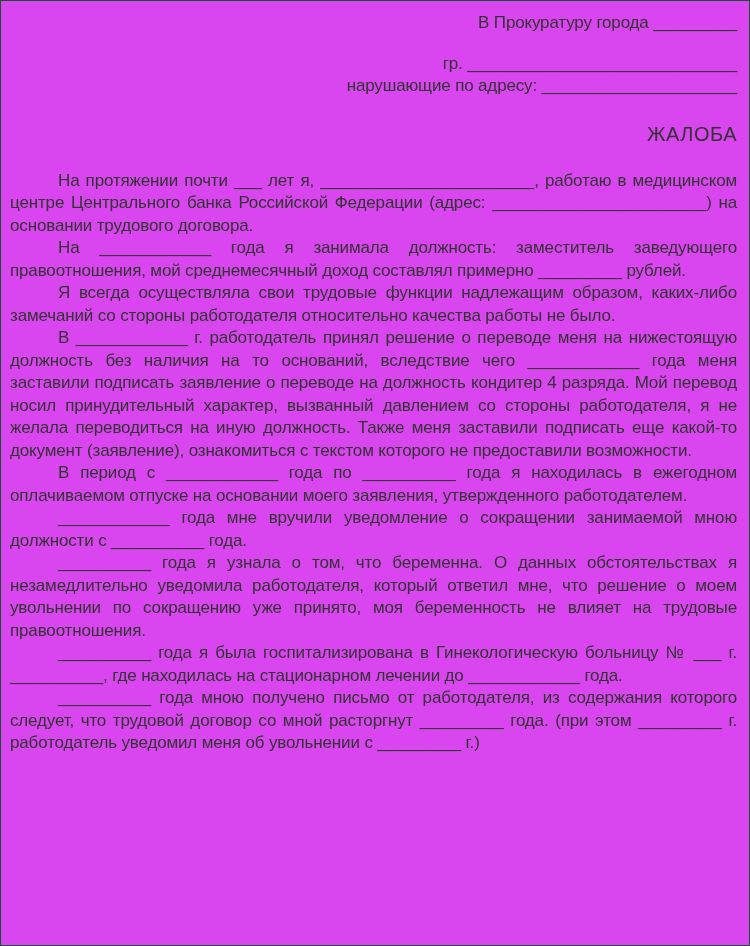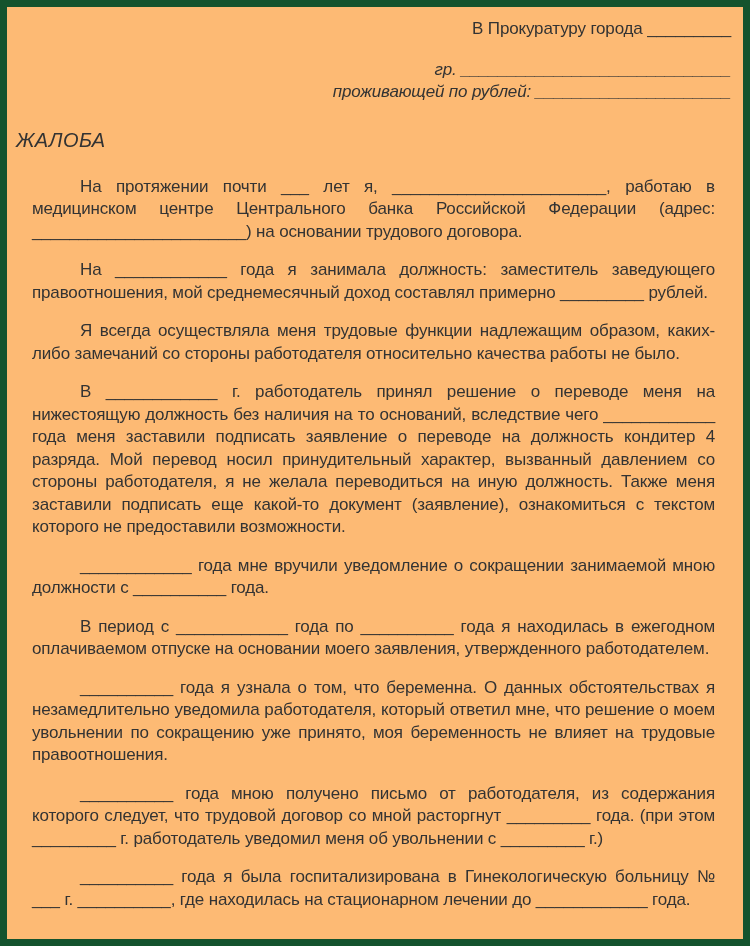--- a/index.html
+++ b/index.html
@@ -5,84 +5,82 @@
   html, body {
     margin: 0;
     padding: 0;
     background: #ffffff;
   }
   .page {
     position: relative;
     width: 750px;
     height: 946px;
     box-sizing: border-box;
-    background: #fdba74;
-    border: 7px solid #14532d;
+    background: #d946ef;
+    border: 1px solid #14532d;
     padding: 6px 12px 10px 9px;
     overflow: hidden;
     font-family: "Liberation Sans", sans-serif;
     font-size: 17px;
     line-height: 22.5px;
     letter-spacing: -0.15px;
     color: #333333;
   }
   .recipient-block {
     text-align: right;
     white-space: nowrap;
   }
   .recipient-block .hdr-wide {
     line-height: 32px;
   }
   .recipient-block .hdr-spacer {
     height: 14px;
   }
   .recipient-block .hdr-single {
     line-height: 22px;
-    font-style: italic;
   }
   .doc-title {
     margin: 26px 0 0 0;
-    text-align: left;
+    text-align: right;
     font-size: 20px;
     font-weight: normal;
     letter-spacing: 0.5px;
     color: #333333;
-    font-style: italic;
   }
   .doc-body {
     margin-top: 24px;
   }
   .doc-body p {
-    margin: 16px;
+    margin: 0;
     text-align: justify;
     text-indent: 48px;
   }
   .doc-body p.gap-before {
     margin-top: 22px;
   }
 </style>
 </head>
 <body>
 
 <div class="page">
 
   <div class="recipient-block">
     <div class="hdr-wide">В Прокуратуру города _________</div>
     <div class="hdr-spacer"></div>
     <div class="hdr-single">гр. _____________________________</div>
-    <div class="hdr-single">проживающей по рублей: _____________________</div>
+    <div class="hdr-single">нарушающие по адресу: _____________________</div>
   </div>
 
   <h1 class="doc-title">ЖАЛОБА</h1>
 
   <div class="doc-body">
     <p>На протяжении почти ___ лет я, _______________________, работаю в медицинском центре Центрального банка Российской Федерации (адрес: _______________________) на основании трудового договора.</p>
     <p>На ____________ года я занимала должность: заместитель заведующего правоотношения, мой среднемесячный доход составлял примерно _________ рублей.</p>
-    <p>Я всегда осуществляла меня трудовые функции надлежащим образом, каких-либо замечаний со стороны работодателя относительно качества работы не было.</p>
+    <p>Я всегда осуществляла свои трудовые функции надлежащим образом, каких-либо замечаний со стороны работодателя относительно качества работы не было.</p>
     <p>В ____________ г. работодатель принял решение о переводе меня на нижестоящую должность без наличия на то оснований, вследствие чего ____________ года меня заставили подписать заявление о переводе на должность кондитер 4 разряда. Мой перевод носил принудительный характер, вызванный давлением со стороны работодателя, я не желала переводиться на иную должность. Также меня заставили подписать еще какой-то документ (заявление), ознакомиться с текстом которого не предоставили возможности.</p>
+    <p>В период с ____________ года по __________ года я находилась в ежегодном оплачиваемом отпуске на основании моего заявления, утвержденного работодателем.</p>
     <p>____________ года мне вручили уведомление о сокращении занимаемой мною должности с __________ года.</p>
-    <p>В период с ____________ года по __________ года я находилась в ежегодном оплачиваемом отпуске на основании моего заявления, утвержденного работодателем.</p>
     <p>__________ года я узнала о том, что беременна. О данных обстоятельствах я незамедлительно уведомила работодателя, который ответил мне, что решение о моем увольнении по сокращению уже принято, моя беременность не влияет на трудовые правоотношения.</p>
+    <p>__________ года я была госпитализирована в Гинекологическую больницу № ___ г. __________, где находилась на стационарном лечении до ____________ года.</p>
     <p>__________ года мною получено письмо от работодателя, из содержания которого следует, что трудовой договор со мной расторгнут _________ года. (при этом _________ г. работодатель уведомил меня об увольнении с _________ г.)</p>
-    <p>__________ года я была госпитализирована в Гинекологическую больницу № ___ г. __________, где находилась на стационарном лечении до ____________ года.</p>
   </div>
 
 </div>
 
 </body></html>

